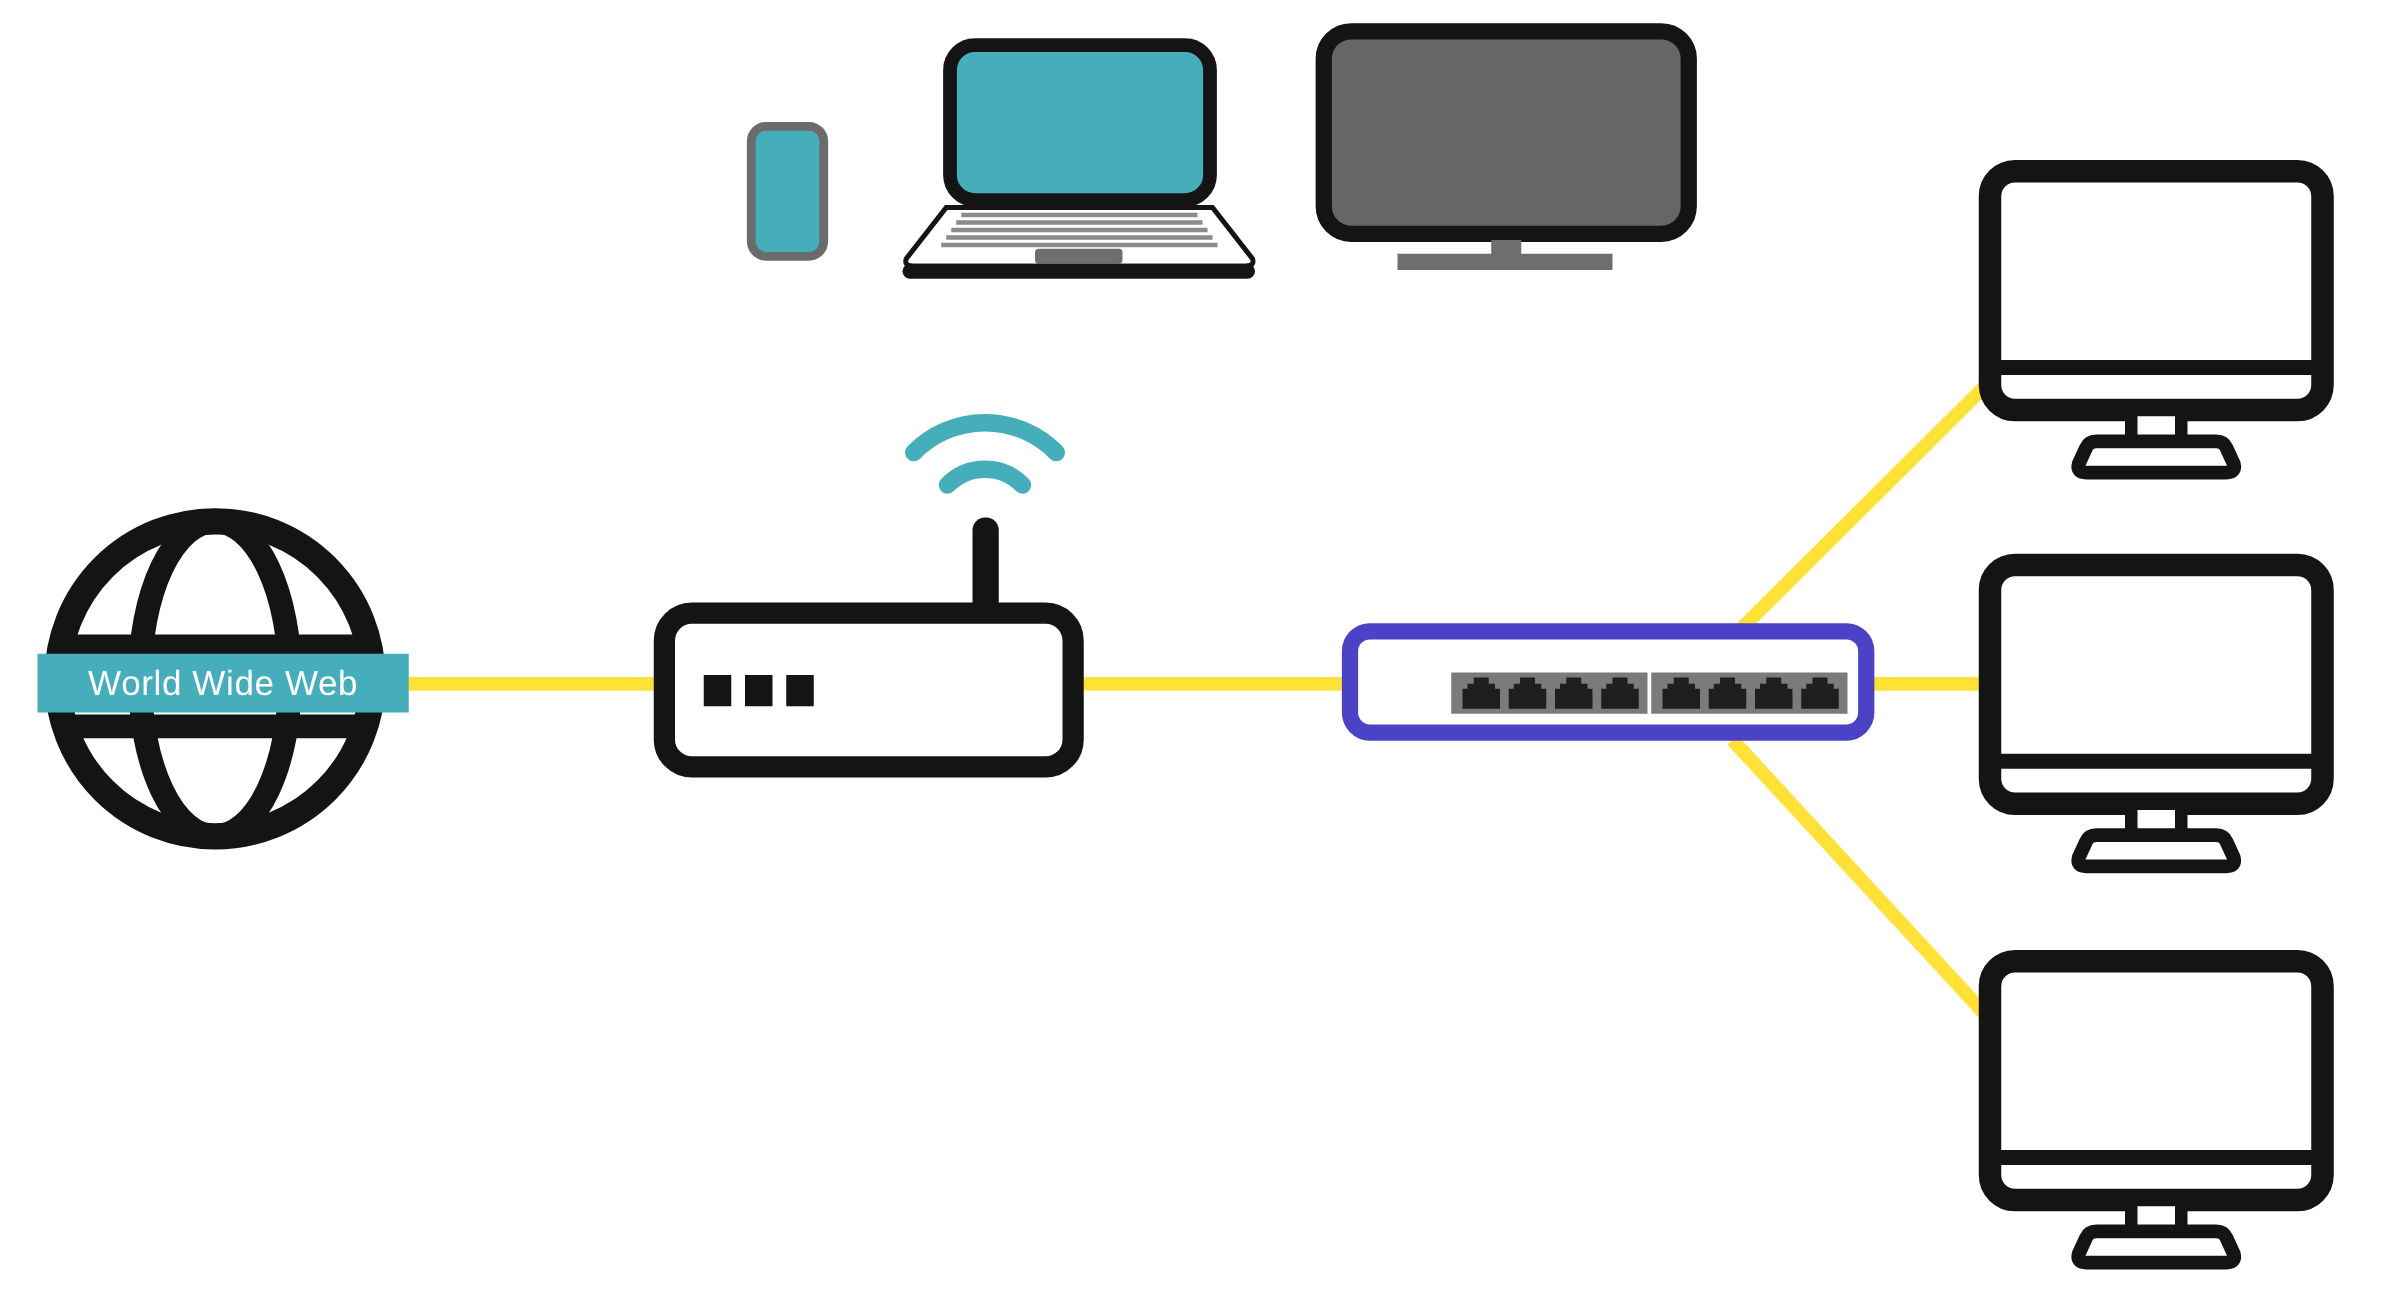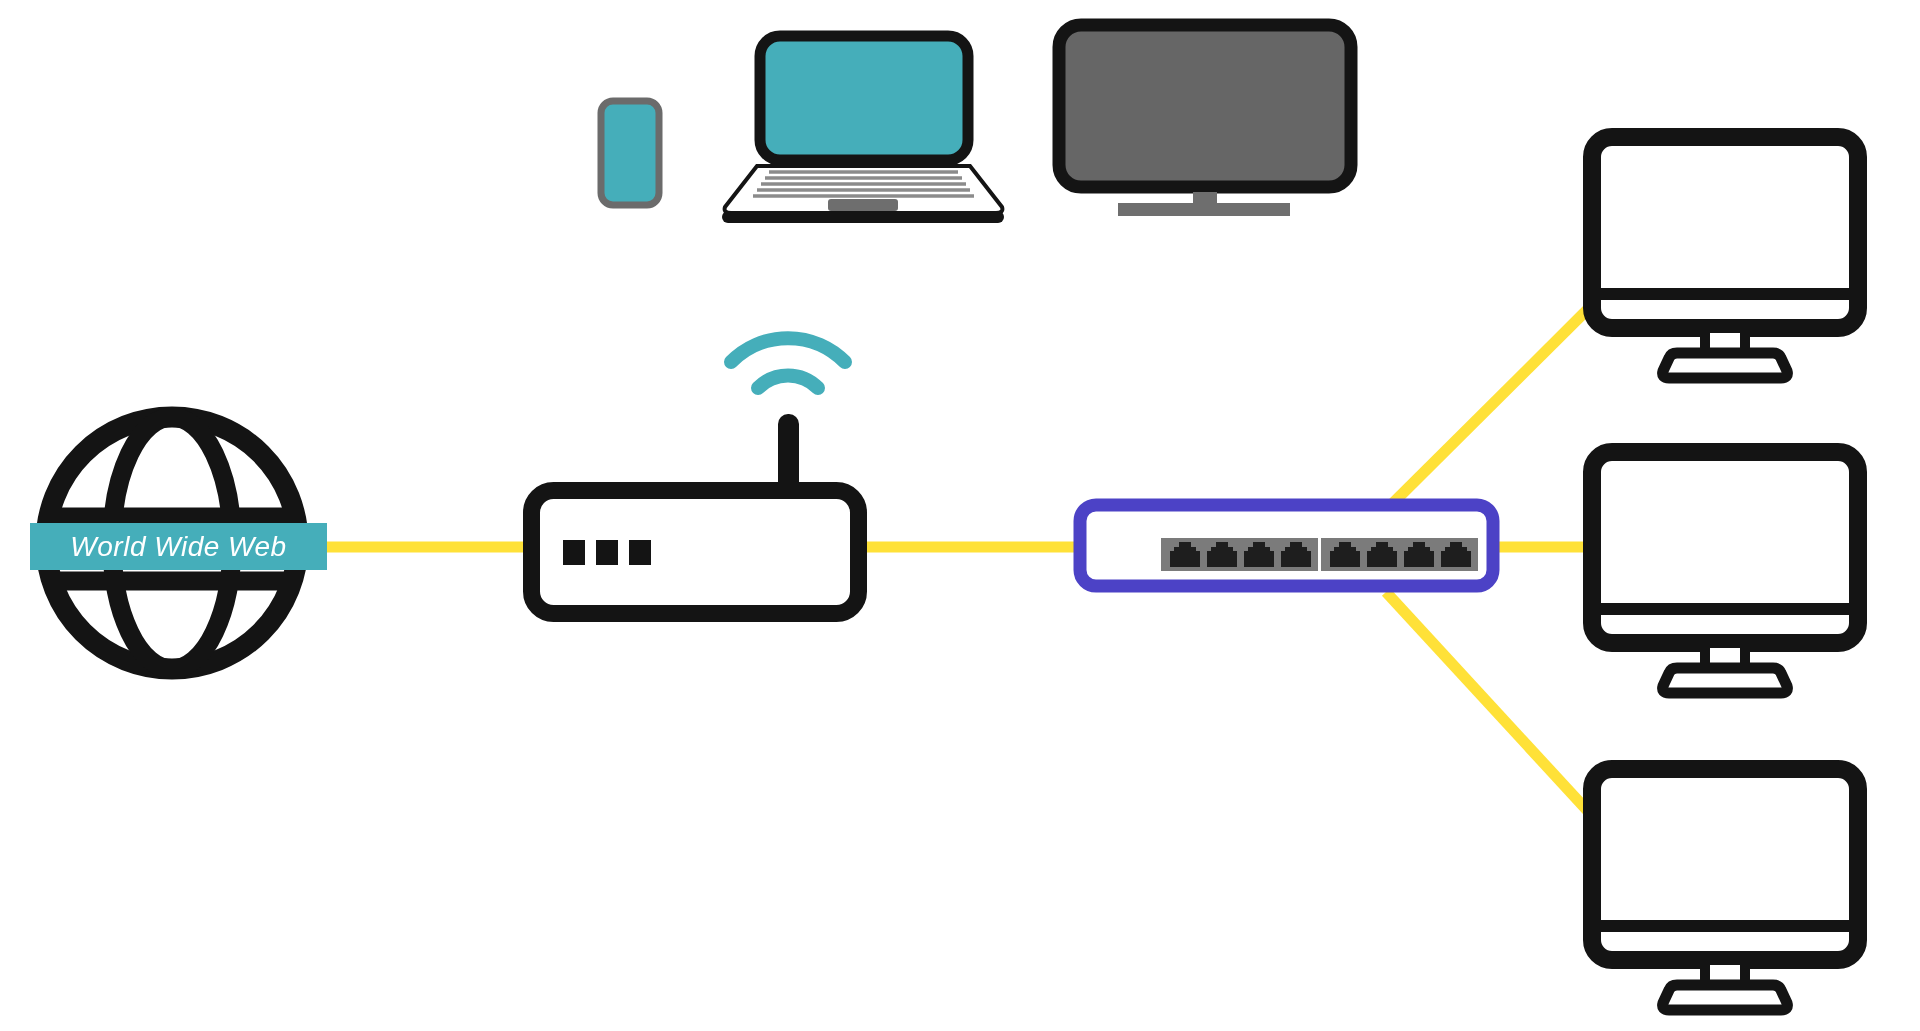--- a/index.html
+++ b/index.html
@@ -4,21 +4,21 @@
 <style>
   :root{
     --teal:#45AEBA; --yellow:#FFE138; --indigo:#4C42C6; --ink:#141414;
     --screen-gray:#666666; --stand-gray:#6E6E6E; --port-gray:#7B7B7B;
     --port-dark:#1E1E1E; --phone-gray:#6B6B6B; --keyboard-gray:#8B8B8B;
     --white:#FFFFFF;
   }
   html,body{margin:0;padding:0;background:#fff;}
   .canvas{
     position:relative;width:1920px;height:1031px;background:var(--white);
-    overflow:hidden;font-family:"Liberation Sans", sans-serif;font-style:italic;
+    overflow:hidden;font-family:"Liberation Sans", sans-serif;
   }
   .diagram-svg{position:absolute;left:0;top:0;}
   
   .stroke-ink{stroke:var(--ink);fill:none;}
   .fill-ink{fill:var(--ink);}
   .fill-white{fill:var(--white);}
   .stroke-teal{stroke:var(--teal);fill:none;}
   .fill-teal{fill:var(--teal);}
   .stroke-yellow{stroke:var(--yellow);fill:none;}
   .stroke-indigo{stroke:var(--indigo);}

